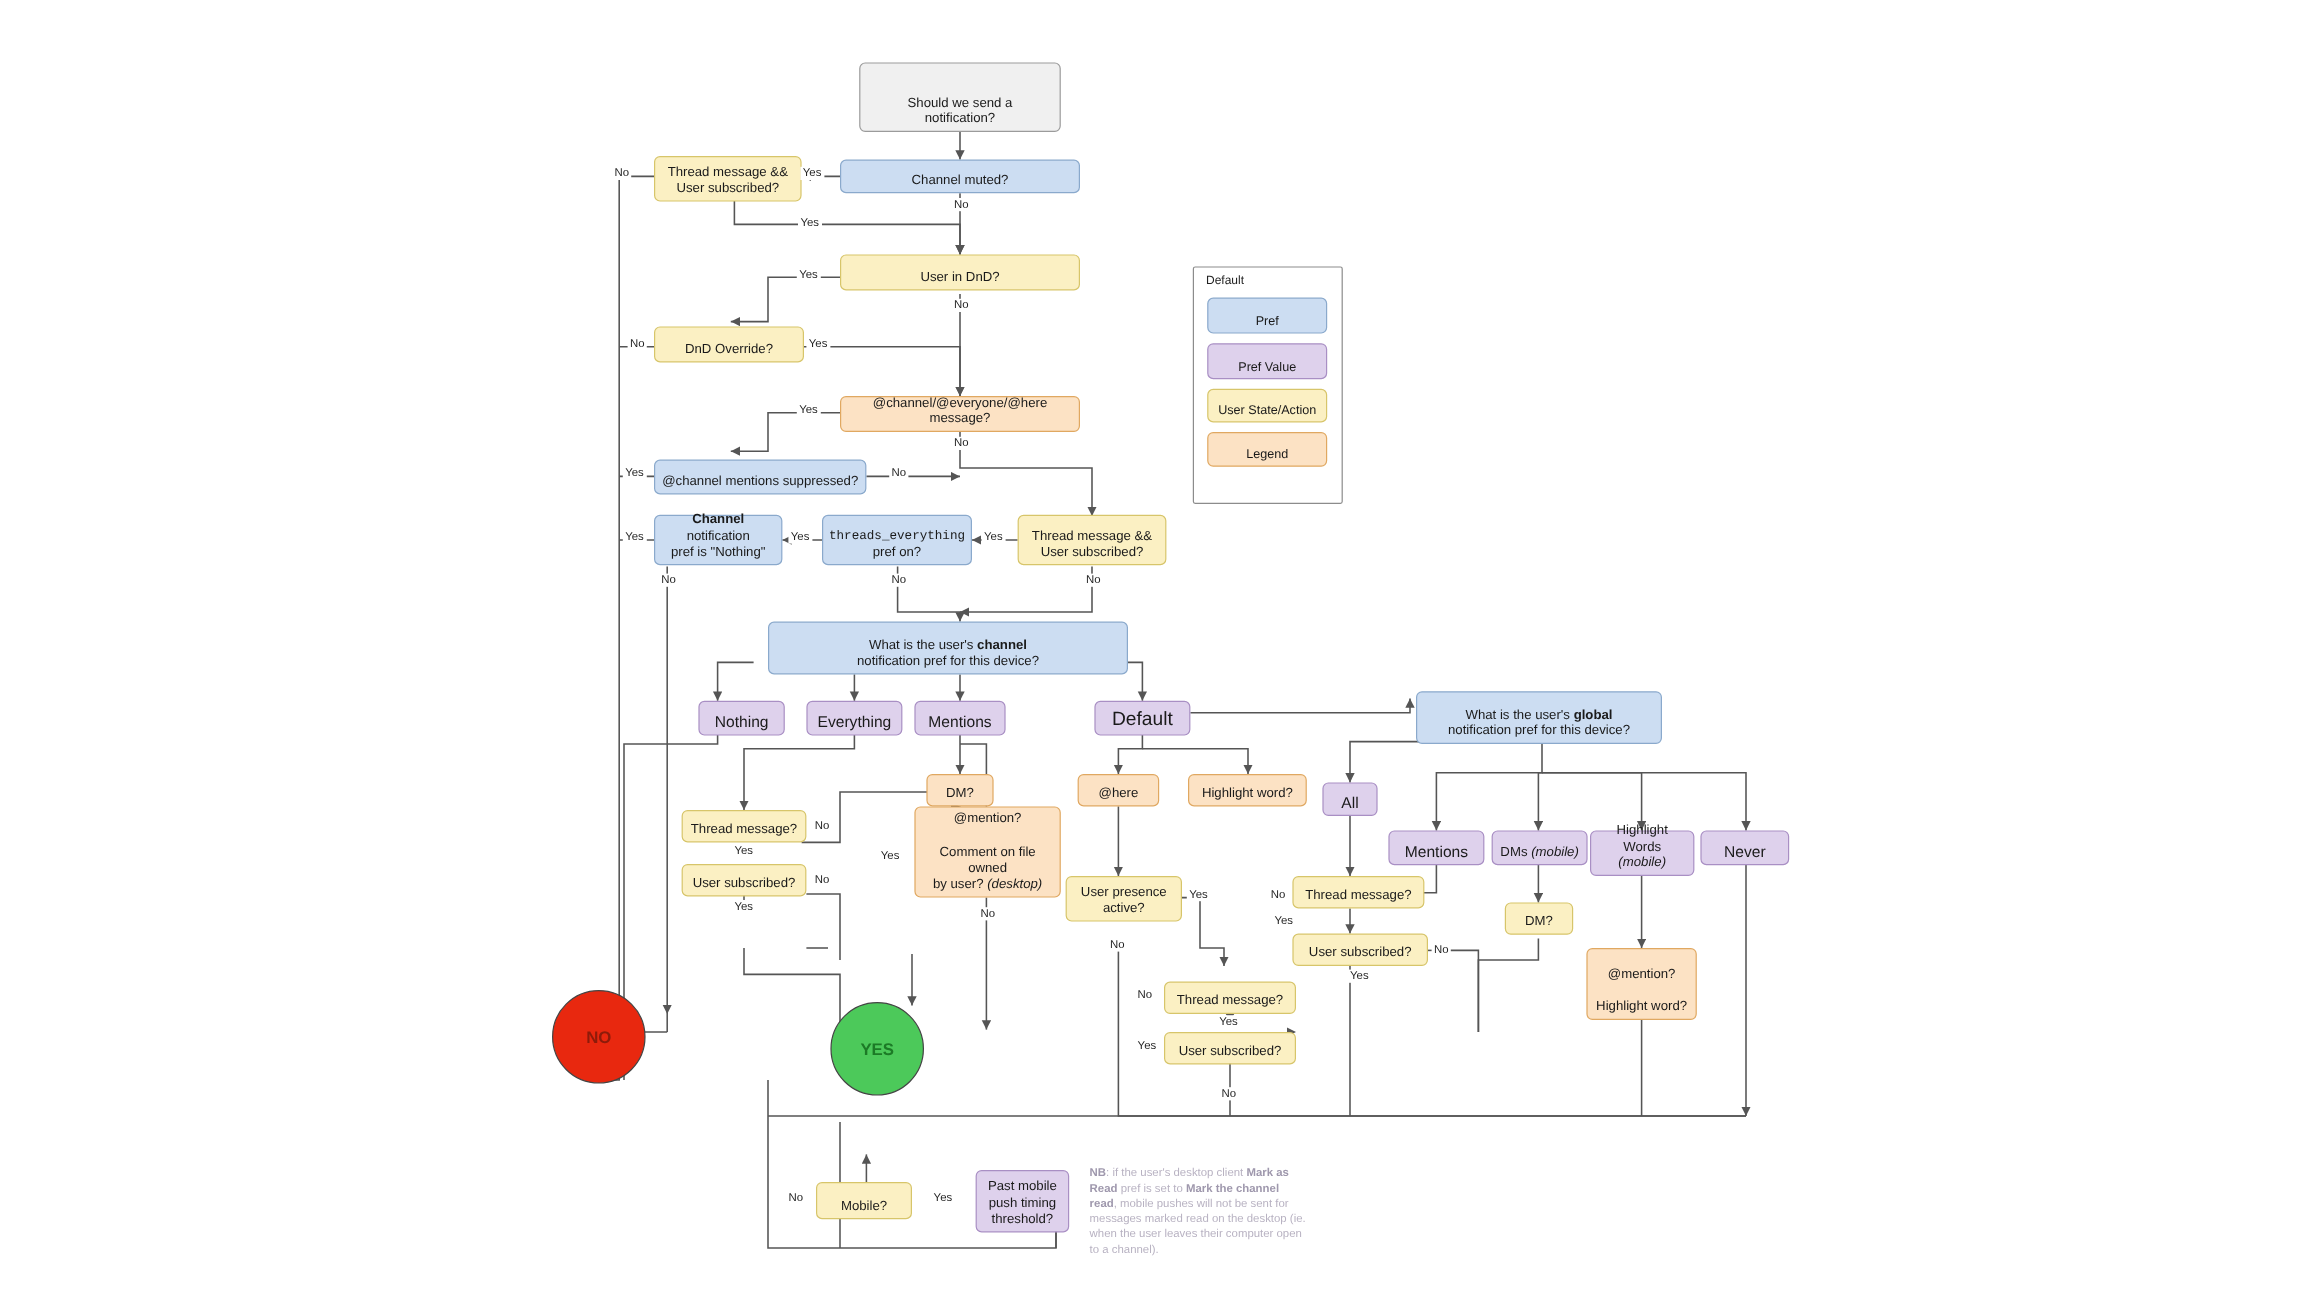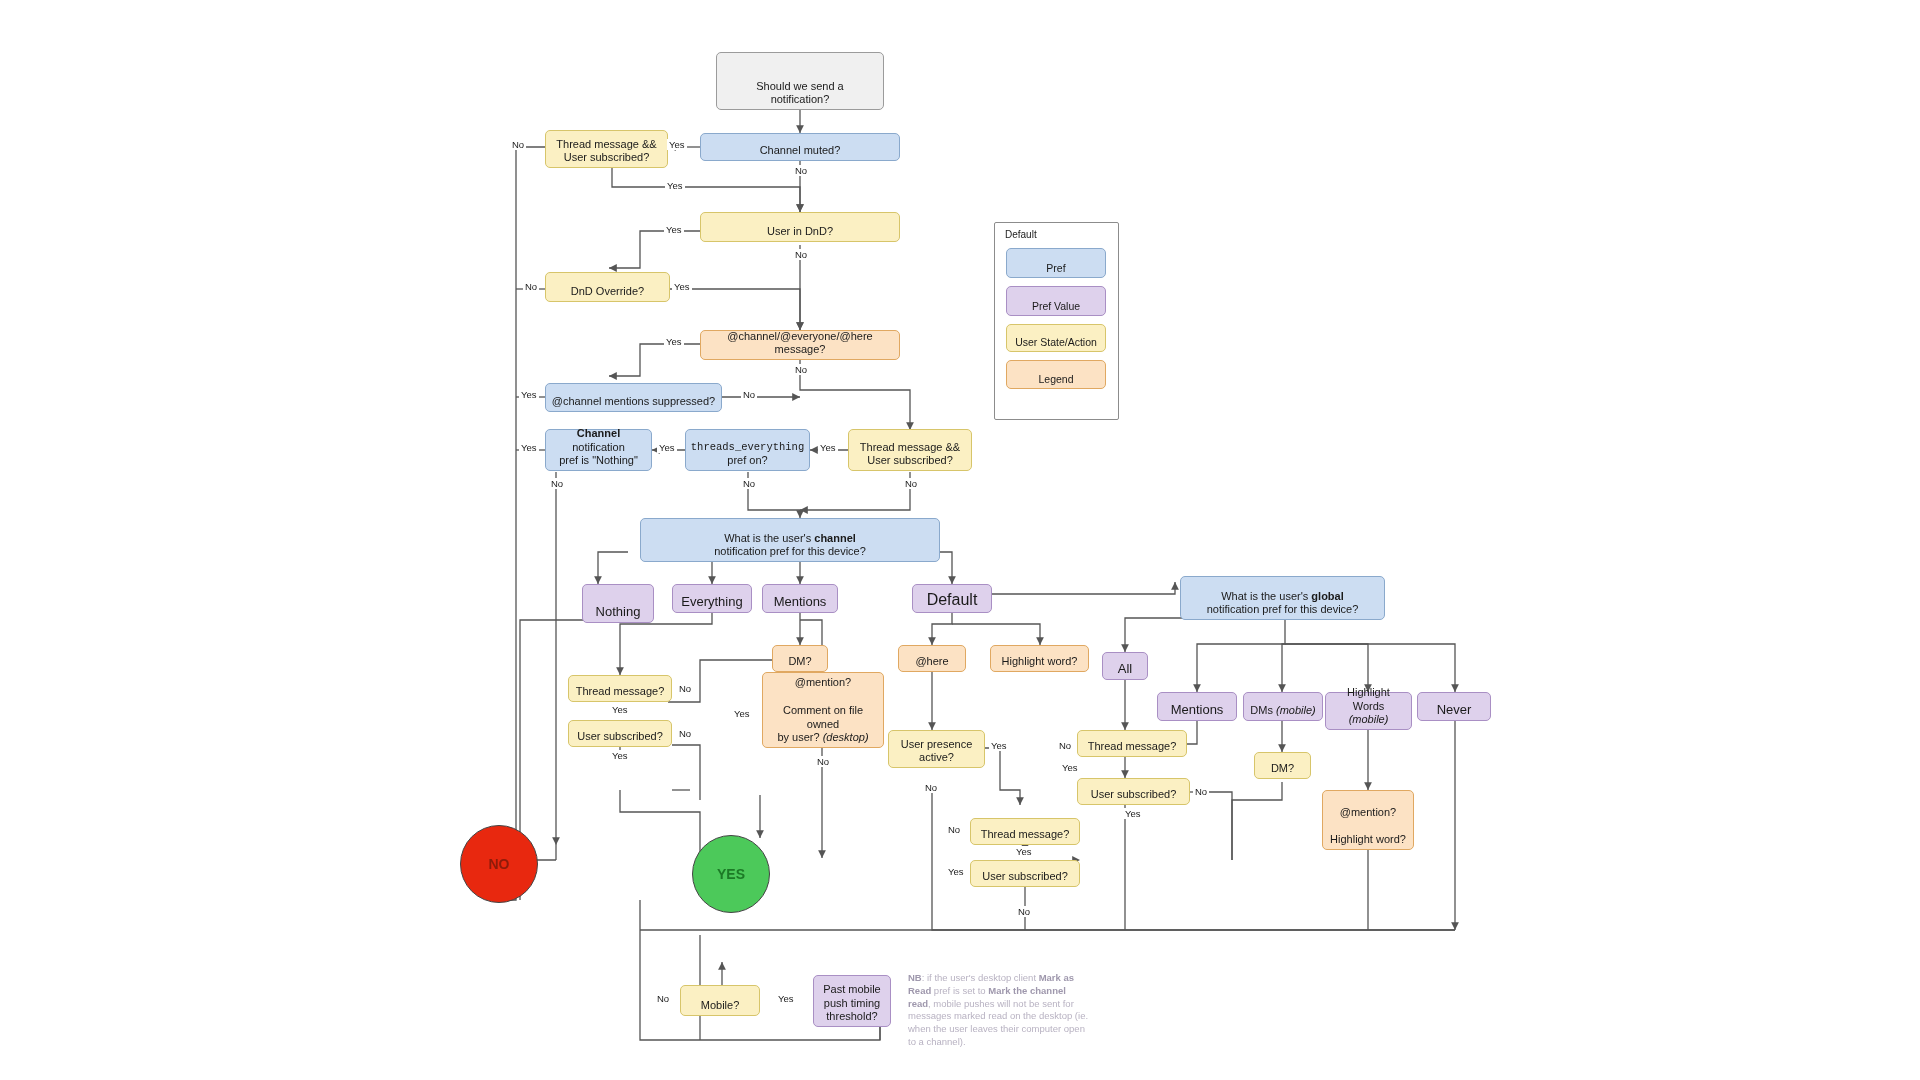--- a/index.html
+++ b/index.html
@@ -211,21 +211,21 @@
   </div>
 
   <div class="node pref" style="left:640px;top:518px;width:300px;height:44px;">
     <span>What is the user's <b>channel</b><br>notification pref for this device?</span>
   </div>
 
   <div class="node pref" style="left:1180px;top:576px;width:205px;height:44px;">
     <span>What is the user's <b>global</b><br>notification pref for this device?</span>
   </div>
 
-  <div class="node prefval" style="left:582px;top:584px;width:72px;height:39px;font-size:13px;">
+  <div class="node prefval" style="left:582px;top:584px;width:72px;height:29px;font-size:13px;">
     <span>Nothing</span>
   </div>
 
   <div class="node prefval" style="left:672px;top:584px;width:80px;height:29px;font-size:13px;">
     <span>Everything</span>
   </div>
 
   <div class="node prefval" style="left:762px;top:584px;width:76px;height:29px;font-size:13px;">
     <span>Mentions</span>
   </div>

